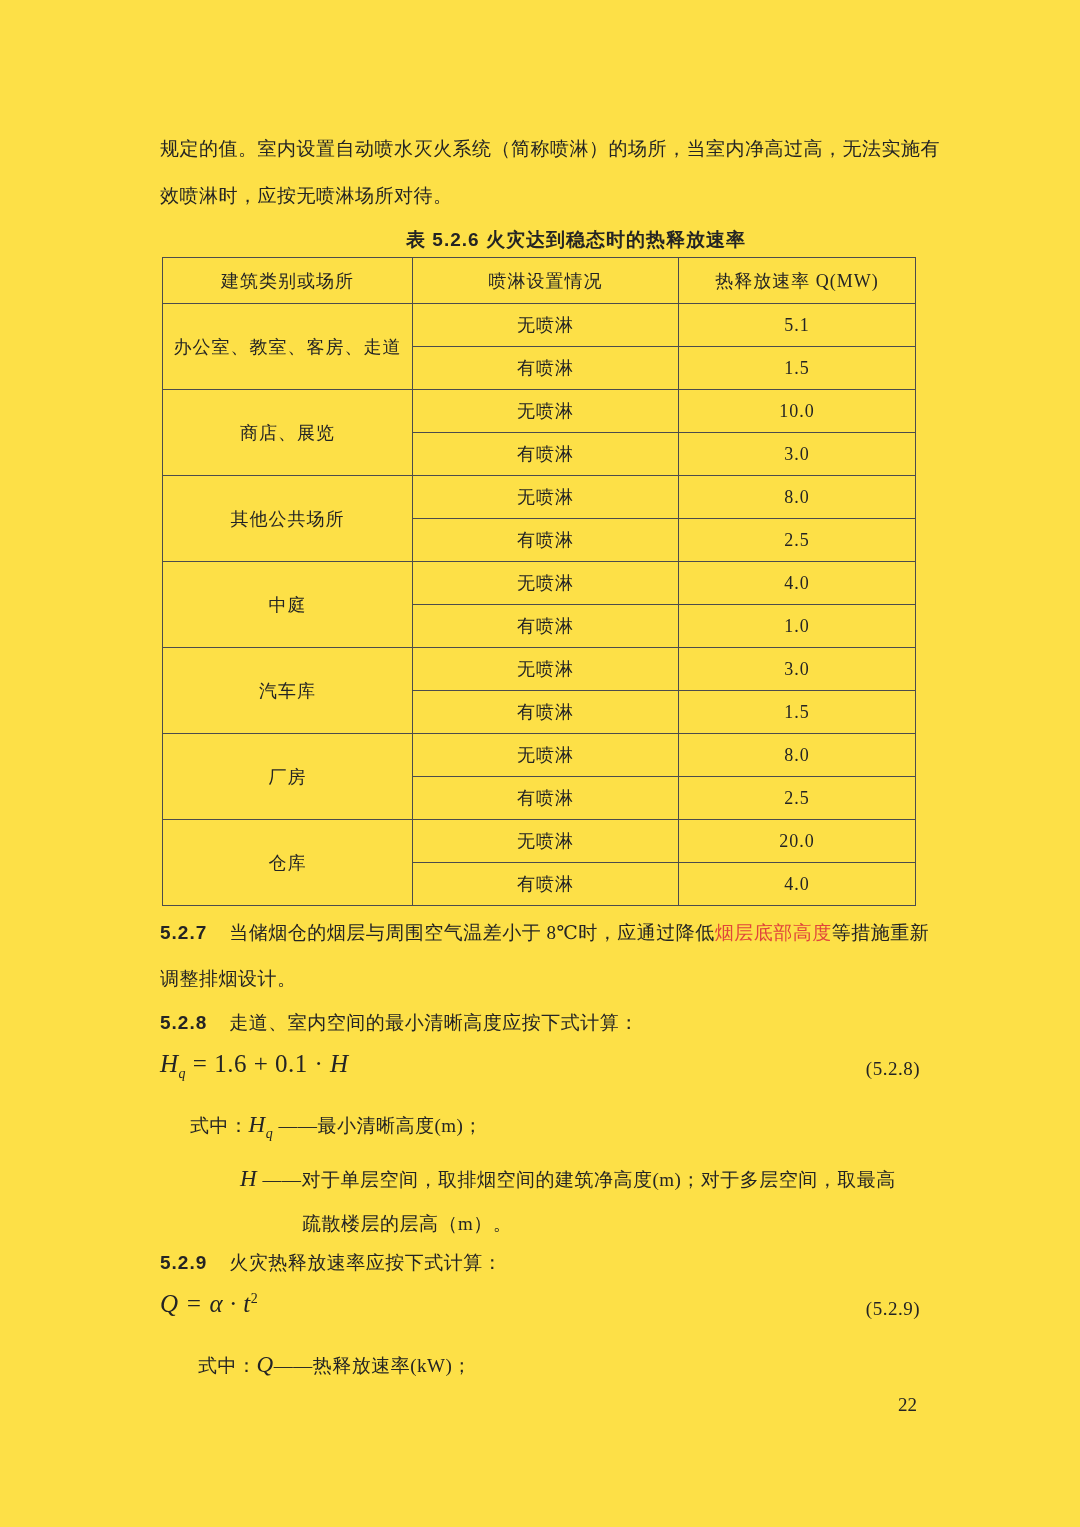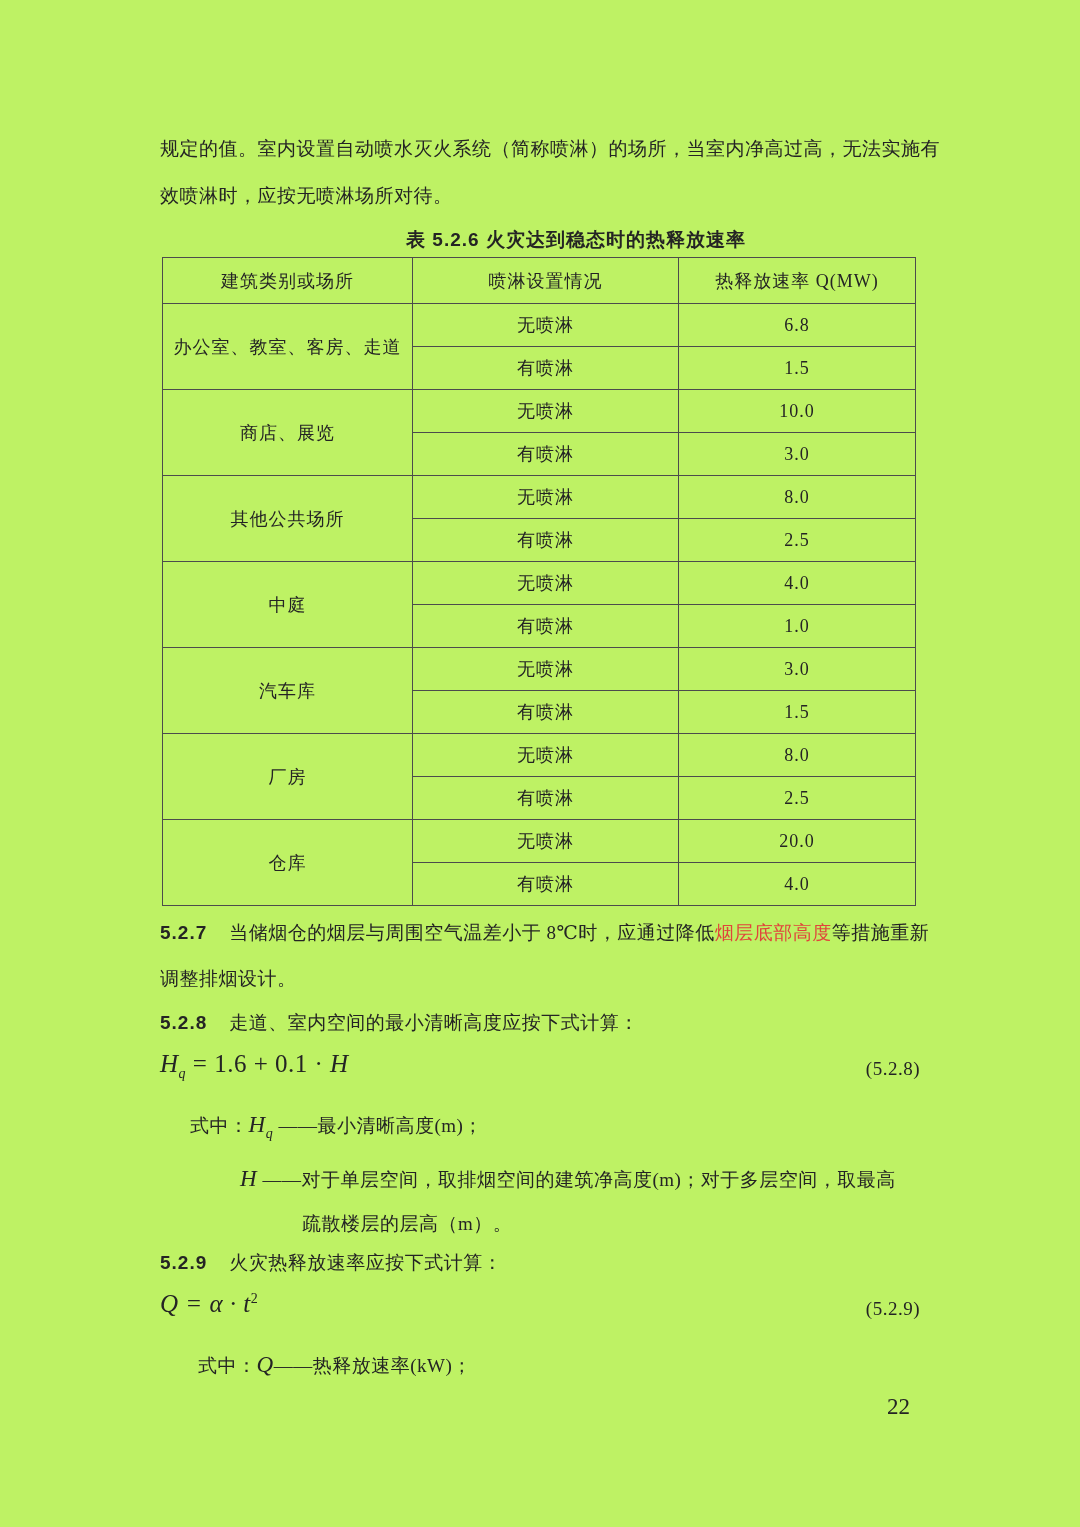--- a/index.html
+++ b/index.html
@@ -4,21 +4,21 @@
 <style>
   html, body {
     margin: 0;
     padding: 0;
     background: #ffffff;
   }
   .page {
     position: relative;
     width: 1080px;
     height: 1527px;
-    background: #bef264;
+    background: #fde047;
     font-family: "Liberation Serif", "DejaVu Serif", serif;
     color: #242424;
     overflow: hidden;
   }
   .abs { position: absolute; }
   .body-text {
     font-size: 19px;
     letter-spacing: 0.5px;
     white-space: nowrap;
   }
@@ -71,22 +71,22 @@
   .eq-num {
     position: absolute;
     right: 0; top: 8px;
     font-size: 19px;
     letter-spacing: 0.5px;
   }
   .fvar { font-style: italic; font-size: 23px; font-family: "Liberation Serif", serif; }
   .fsub { font-style: italic; font-size: 14px; vertical-align: -6px; font-family: "Liberation Serif", serif; }
   .fsup { font-style: normal; font-size: 14px; vertical-align: 9px; }
   .page-num {
-    right: 170px;
-    font-size: 23px;
+    right: 163px;
+    font-size: 19px;
   }
 </style>
 </head>
 <body>
 
 <div class="page">
 
   <div class="abs body-text intro-line" style="top:136px">规定的值。室内设置自动喷水灭火系统（简称喷淋）的场所，当室内净高过高，无法实施有</div>
   <div class="abs body-text intro-line" style="top:183px">效喷淋时，应按无喷淋场所对待。</div>
 
@@ -102,21 +102,21 @@
         <tr>
           <th>建筑类别或场所</th>
           <th>喷淋设置情况</th>
           <th>热释放速率 Q(MW)</th>
         </tr>
       </thead>
       <tbody>
         <tr>
           <td rowspan="2">办公室、教室、客房、走道</td>
           <td>无喷淋</td>
-          <td>6.8</td>
+          <td>5.1</td>
         </tr>
         <tr>
           <td>有喷淋</td>
           <td>1.5</td>
         </tr>
         <tr>
           <td rowspan="2">商店、展览</td>
           <td>无喷淋</td>
           <td>10.0</td>
         </tr>

